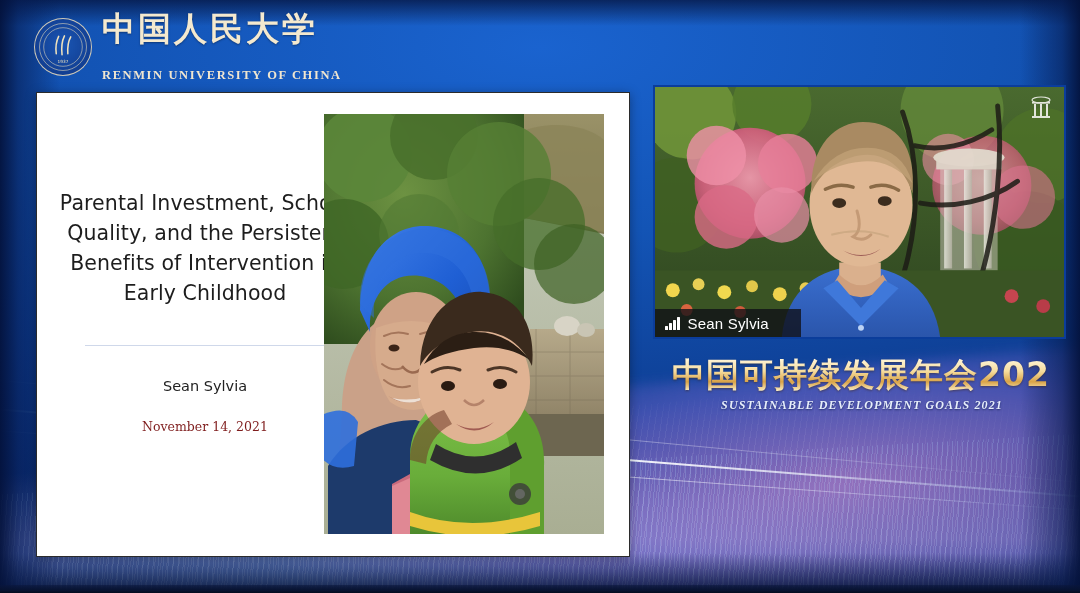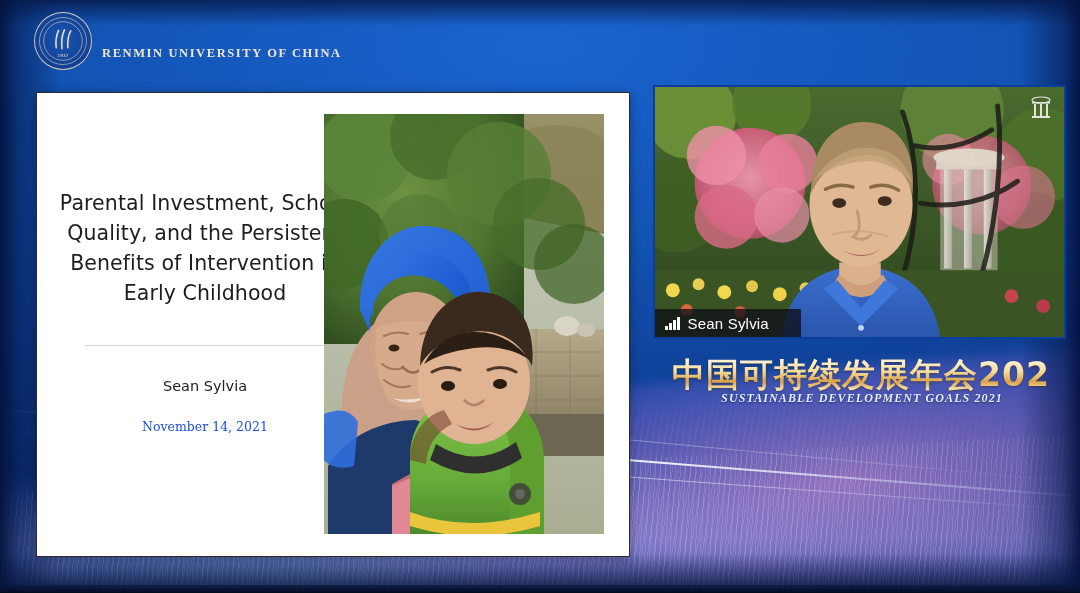--- a/index.html
+++ b/index.html
@@ -145,21 +145,21 @@
     background:#cfd8ea;
   }
   .slide-author{
     margin-top:32px;
     font-family:"DejaVu Sans", sans-serif;
     font-size:14.5px; color:#222; text-align:center;
   }
   .slide-date{
     margin-top:25px;
     font-family:"DejaVu Serif", serif;
-    font-size:12.5px; color:#1d4ed8; text-align:center;
+    font-size:12.5px; color:#7f1d1d; text-align:center;
   }
 
   
   .slide-photo{
     position:absolute; right:25px; top:21px;
     width:280px; height:420px;
     overflow:hidden;
     background:#7a8a5c;
   }
   .slide-photo svg{ display:block; width:100%; height:100%; }
@@ -204,20 +204,21 @@
     font-family:"DejaVu Sans", sans-serif;
     font-size:33px; font-weight:700; letter-spacing:1px;
     line-height:1;
     background:linear-gradient(180deg,#fff6dd 0%,#f6dd9e 40%,#d9a347 72%,#fbeec4 100%);
     -webkit-background-clip:text; background-clip:text;
     -webkit-text-fill-color:transparent; color:transparent;
     filter:drop-shadow(0 1px 1px rgba(60,30,0,.45));
     white-space:nowrap;
   }
   .brand-en{
+    margin-top:7px;
     font-family:"Liberation Serif", serif;
     font-style:italic; font-weight:700;
     font-size:12px; letter-spacing:1.1px;
     color:#e7eefb;
     text-shadow:0 1px 2px rgba(0,20,60,.6);
     white-space:nowrap;
   }
 </style>
 </head>
 <body>
@@ -242,20 +243,21 @@
         <g fill="none" stroke="#efe2bd" stroke-width="1.6" stroke-linecap="round">
           <path d="M22 36 C21 28, 22.5 22, 24.5 18"></path>
           <path d="M28 37 C27 28, 28.5 21.5, 30.5 17.5"></path>
           <path d="M34 36 C33.5 28, 35 22, 37 18.5"></path>
         </g>
         <circle cx="29" cy="29" r="20" fill="none" stroke="#efe2bd" stroke-width=".8" opacity=".7"></circle>
         <text x="29" y="45.5" font-size="4.4" fill="#efe2bd" text-anchor="middle" font-family="DejaVu Sans, sans-serif">1937</text>
       </svg>
     </div>
     <div class="uni-text">
+      <div class="uni-cn">中国人民大学</div>
       <div class="uni-en">RENMIN UNIVERSITY OF CHINA</div>
     </div>
   </div>
 
   <div class="slide">
     <div class="slide-inner">
 
       <div class="slide-left">
         <div class="slide-title">Parental Investment, School Quality, and the Persistent Benefits of Intervention in Early Childhood</div>
         <div class="slide-rule"></div>

